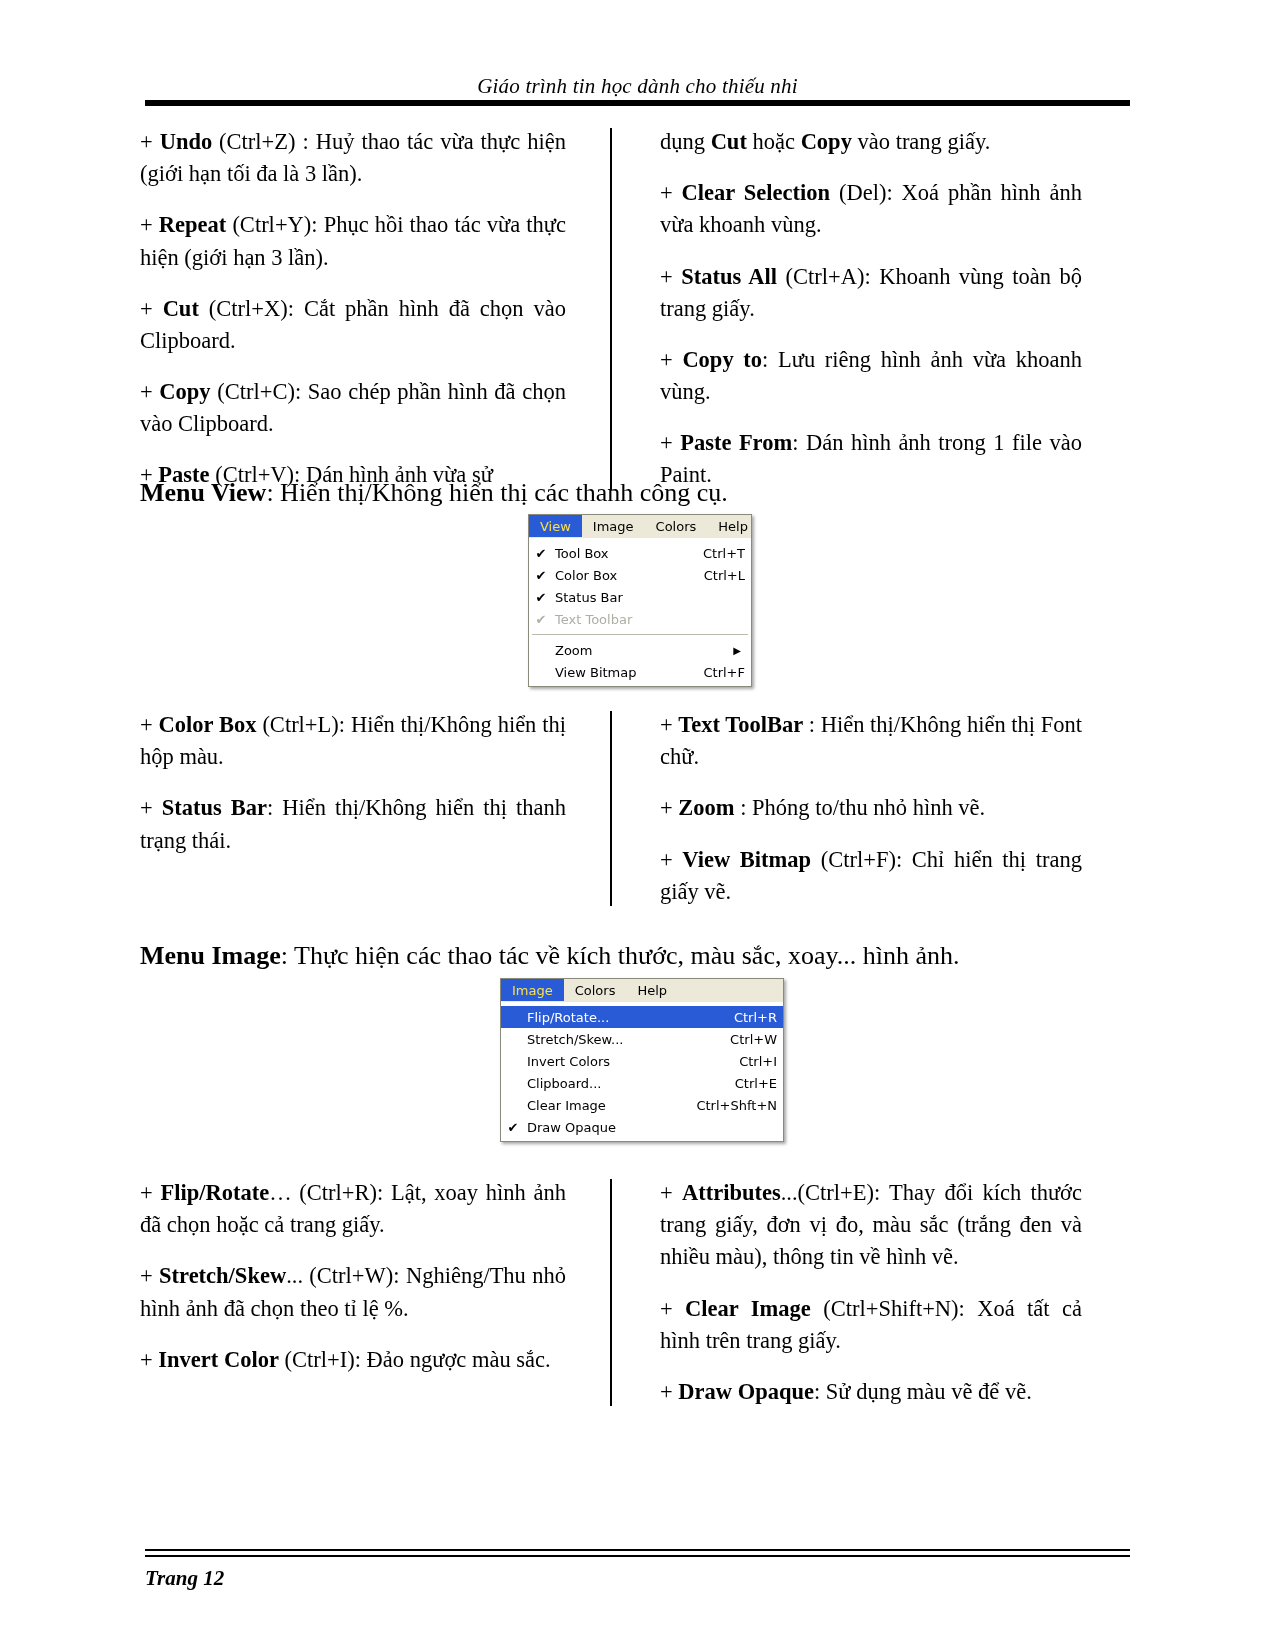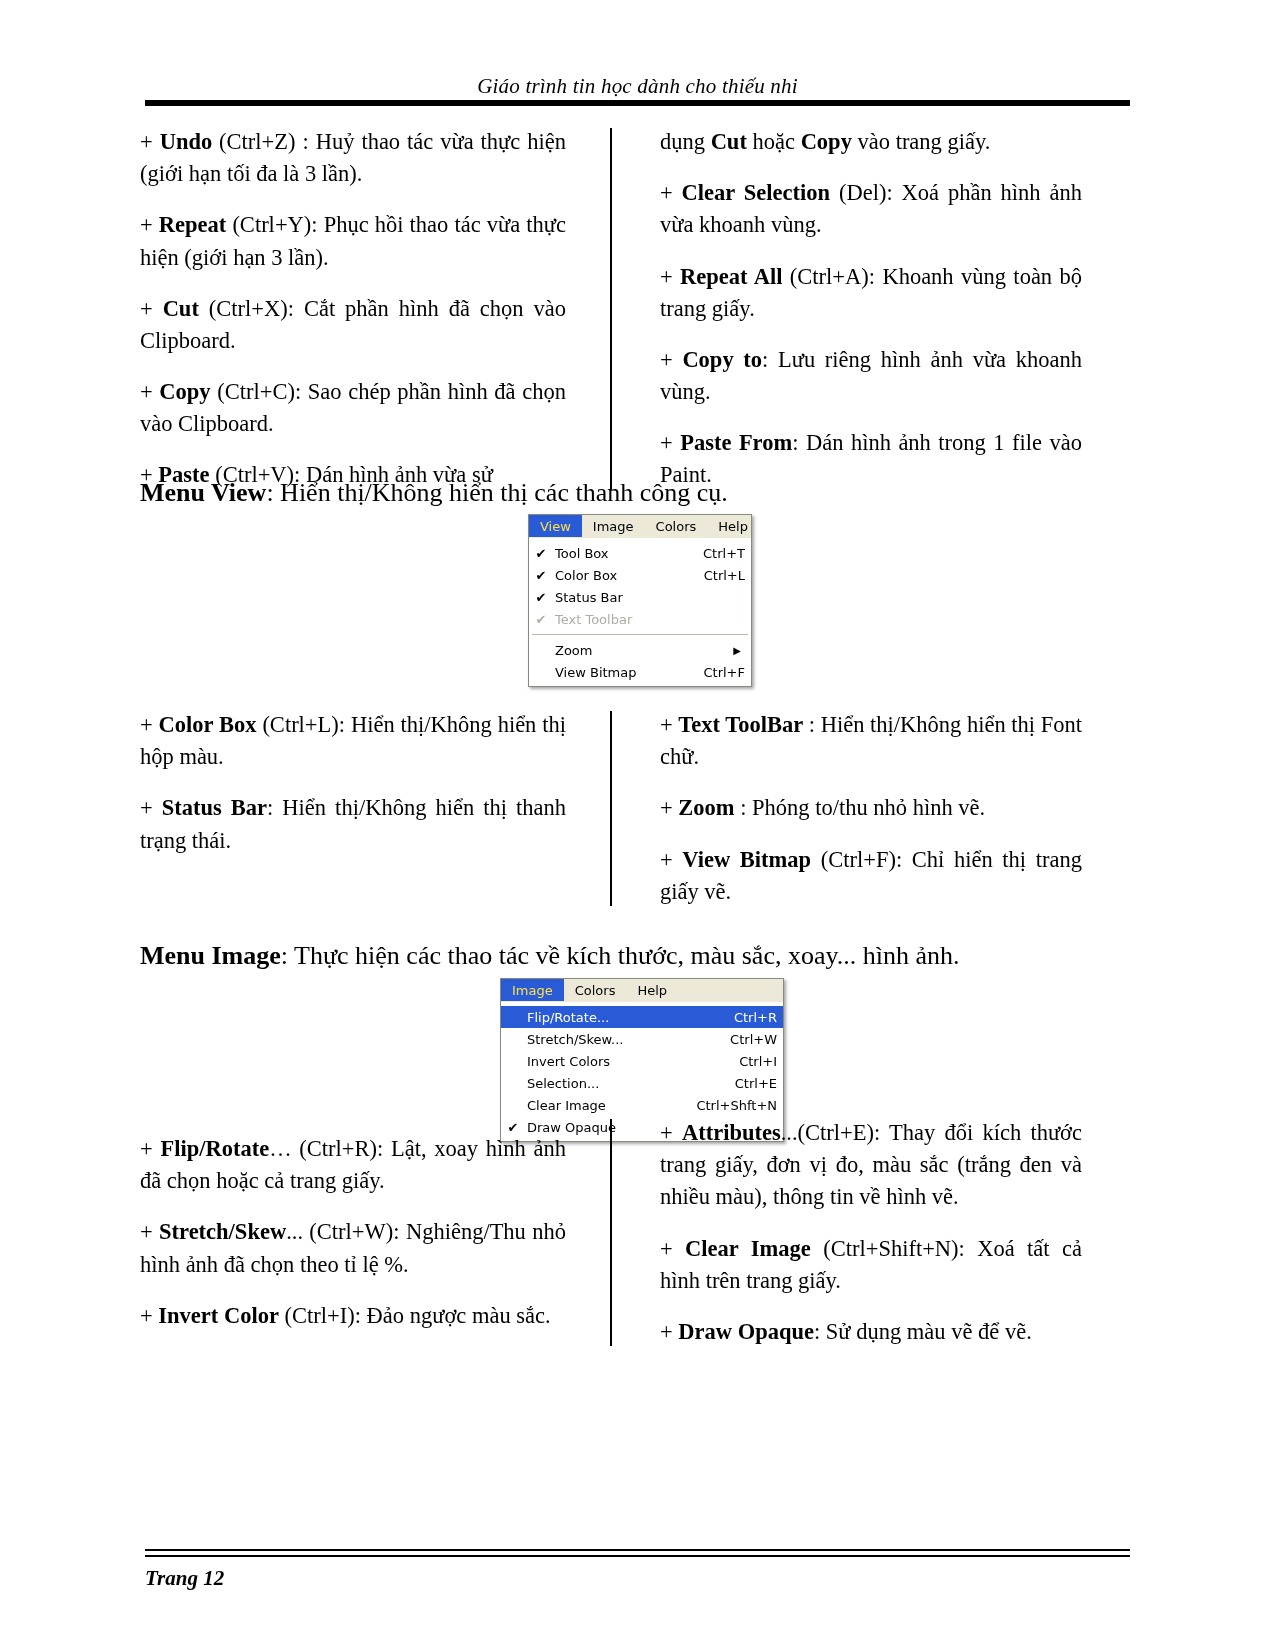--- a/index.html
+++ b/index.html
@@ -196,21 +196,21 @@
     </div>
     <div class="divider"></div>
     <div class="col col-right">
       <p class="para">
         <span>dụng </span><b>Cut</b><span> hoặc </span><b>Copy</b><span> vào trang giấy.</span>
       </p>
       <p class="para">
         <span>+ </span><b>Clear Selection</b><span> (Del): Xoá phần hình ảnh vừa khoanh vùng.</span>
       </p>
       <p class="para">
-        <span>+ </span><b>Repeat All</b><span> (Ctrl+A): Khoanh vùng toàn bộ trang giấy.</span>
+        <span>+ </span><b>Status All</b><span> (Ctrl+A): Khoanh vùng toàn bộ trang giấy.</span>
       </p>
       <p class="para">
         <span>+ </span><b>Copy to</b><span>: Lưu riêng hình ảnh vừa khoanh vùng.</span>
       </p>
       <p class="para">
         <span>+ </span><b>Paste From</b><span>: Dán hình ảnh trong 1 file vào Paint.</span>
       </p>
     </div>
   </div>
 
@@ -304,37 +304,37 @@
         <span class="lbl">Stretch/Skew...</span>
         <span class="acc">Ctrl+W</span>
       </div>
       <div class="mi">
         <span class="chk"></span>
         <span class="lbl">Invert Colors</span>
         <span class="acc">Ctrl+I</span>
       </div>
       <div class="mi">
         <span class="chk"></span>
-        <span class="lbl">Selection...</span>
+        <span class="lbl">Clipboard...</span>
         <span class="acc">Ctrl+E</span>
       </div>
       <div class="mi">
         <span class="chk"></span>
         <span class="lbl">Clear Image</span>
         <span class="acc">Ctrl+Shft+N</span>
       </div>
       <div class="mi">
         <span class="chk">✔</span>
         <span class="lbl">Draw Opaque</span>
         <span class="acc"></span>
       </div>
     </div>
   </div>
 
-  <div class="cols" style="top:1117px;align-items:center;">
+  <div class="cols" style="top:1177px;">
     <div class="col col-left">
       <p class="para">
         <span>+ </span><b>Flip/Rotate</b><span>… (Ctrl+R): Lật, xoay hình ảnh đã chọn hoặc cả trang giấy.</span>
       </p>
       <p class="para">
         <span>+ </span><b>Stretch/Skew</b><span>... (Ctrl+W): Nghiêng/Thu nhỏ hình ảnh đã chọn theo tỉ lệ %.</span>
       </p>
       <p class="para">
         <span>+ </span><b>Invert Color</b><span> (Ctrl+I): Đảo ngược màu sắc.</span>
       </p>

